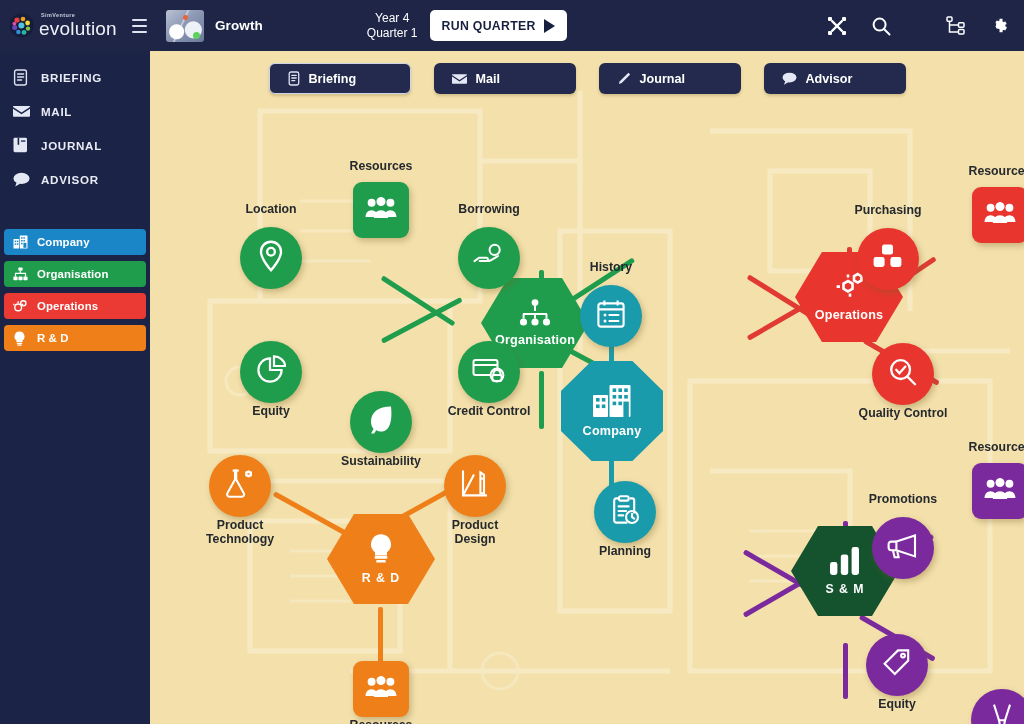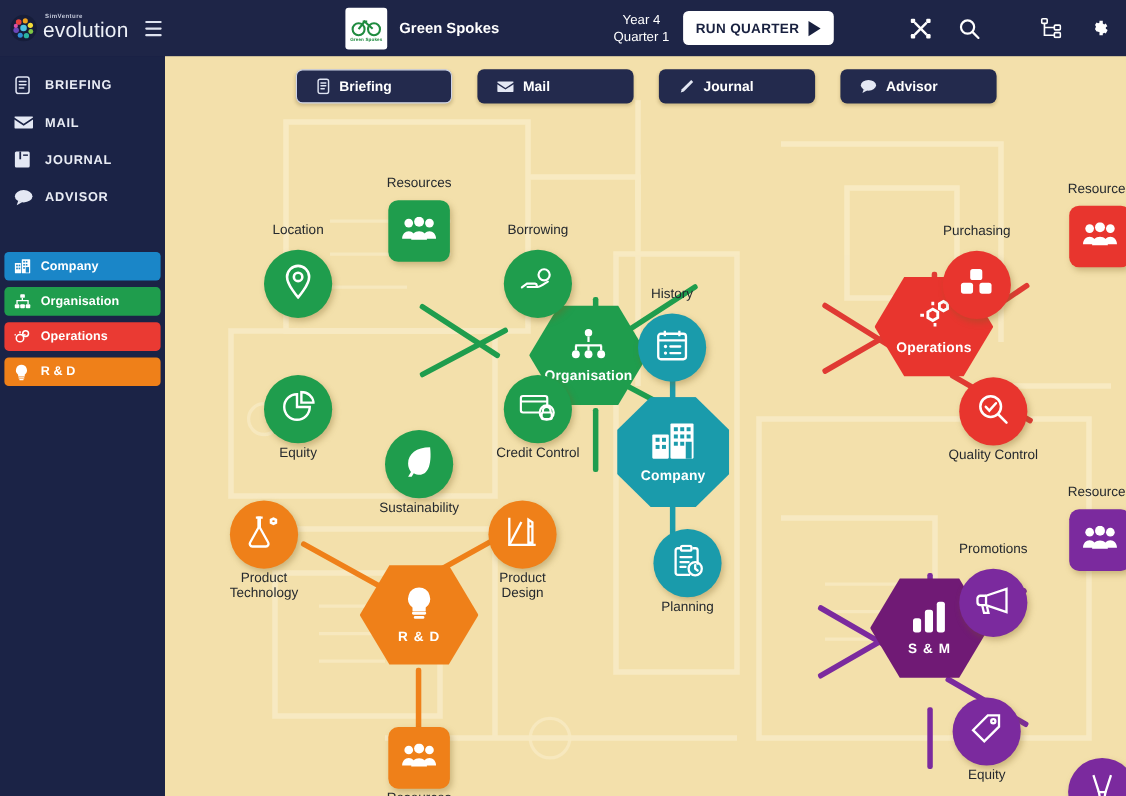--- a/index.html
+++ b/index.html
@@ -131,21 +131,21 @@
     filter: drop-shadow(2px 3px 3px rgba(120,95,35,.35));
   }
   .circle { border-radius: 50%; }
   .rsq { border-radius: 9px; }
   .hexv {
     clip-path: polygon(25% 3%, 75% 3%, 100% 50%, 75% 97%, 25% 97%, 0% 50%);
   }
   .octa { clip-path: polygon(30% 0,70% 0,100% 30%,100% 70%,70% 100%,30% 100%,0 70%,0 30%); }
   .node-label {
     position: absolute; text-align: center; color: #25292e;
-    font-size: 12.3px; font-weight: 400; line-height: 1.12; white-space: pre-line;
+    font-size: 12.3px; font-weight: 700; line-height: 1.12; white-space: pre-line;
     width: 120px;
   }
   .hub-label { color: #fff; font-size: 12.6px; font-weight: 700; letter-spacing: .2px; margin-top: 2px; }
   .hub-label.small { font-size: 12.3px; letter-spacing: 1px; }
   .edge { position: absolute; transform-origin: 0 50%; z-index: 2; border-radius: 2px; }
 </style>
 </head>
 <body>
 
 <div id="app">
@@ -172,35 +172,29 @@
         <span class="brand-name">evolution</span>
       </div>
     </div>
 
     <div class="hamburger">
       <i></i>
         <i></i>
         <i></i>
     </div>
 
-
-    <div class="company-block">
-      <div class="company-logo">
-        <svg width="28" height="19" viewBox="0 0 34 22">
-          <g fill="none" stroke="#1f8b3f" stroke-width="2.3">
-            <circle cx="8.5" cy="13.5" r="6.6"></circle>
-            <circle cx="25.5" cy="13.5" r="6.6"></circle>
-            <path d="M8.5 13.5 L15 5 L24 13"></path>
-            <path d="M13 5 h5"></path>
-          </g>
-        </svg>
-        <span>Green Spokes</span>
-      </div>
-      <span class="company-name">Green Spokes</span>
-    </div>
+    <div class="scenario">
+      <div class="scenario-thumb">
+        <div class="bike"></div>
+          <div class="dot-r"></div>
+          <div class="dot-o"></div>
+      </div>
+      <span class="scenario-name">Growth</span>
+    </div>
+
 
     <div class="period">
       <div>Year 4</div>
       <div>Quarter 1</div>
     </div>
 
     <button class="run-btn">
       <span>RUN QUARTER</span>
       <span class="tri"></span>
     </button>
@@ -570,21 +564,21 @@
 
     <div>
       <div class="edge" style="left:594px;top:498px;width:82px;height:5px;background:#7b2a9e;transform:rotate(30deg)"></div>
       <div class="edge" style="left:594px;top:562px;width:88px;height:5px;background:#7b2a9e;transform:rotate(-30deg)"></div>
       <div class="edge" style="left:693px;top:470px;width:5px;height:56px;background:#7b2a9e"></div>
       <div class="edge" style="left:693px;top:592px;width:5px;height:56px;background:#7b2a9e"></div>
       <div class="edge" style="left:710px;top:528px;width:86px;height:5px;background:#7b2a9e;transform:rotate(-32deg)"></div>
       <div class="edge" style="left:710px;top:563px;width:86px;height:5px;background:#7b2a9e;transform:rotate(30deg)"></div>
 
       <div class="node" style="left:641px;top:472px;width:108px;height:96px">
-        <div class="shape hexv" style="width:108px;height:96px;background:#701a75">
+        <div class="shape hexv" style="width:108px;height:96px;background:#14532d">
           <span>
             <svg width="32" height="30" viewBox="0 0 32 30" fill="#fff">
               <rect x="1" y="16" width="7.4" height="13" rx="2.4"></rect>
               <rect x="11.8" y="8.4" width="7.4" height="20.6" rx="2.4"></rect>
               <rect x="22.6" y="1" width="7.4" height="28" rx="2.4"></rect>
             </svg>
           </span>
           <span class="hub-label small">S &amp; M</span>
         </div>
       </div>

